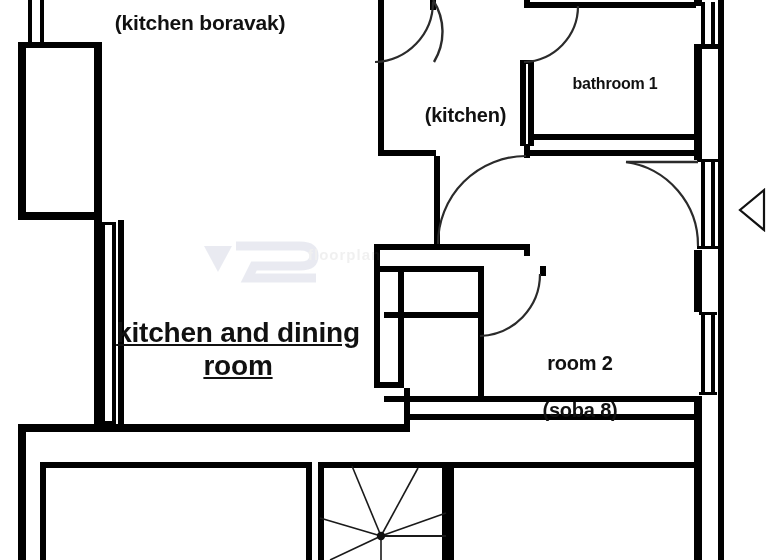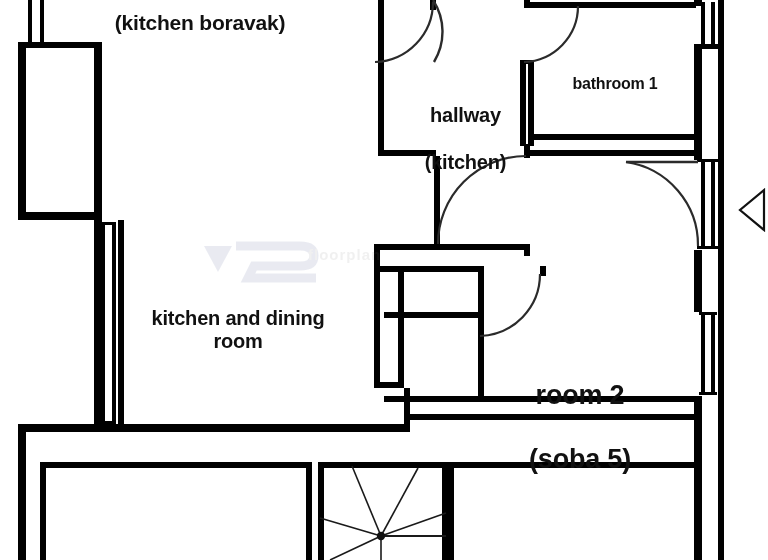--- a/index.html
+++ b/index.html
@@ -46,39 +46,40 @@
   #label-living {
     left: 40px;
     top: -14px;
     width: 320px;
     font-size: 21px;
   }
   #label-kitchen {
     left: 108px;
     top: 283px;
     width: 260px;
-    font-size: 20px;
+    font-size: 28px;
+    text-decoration: underline;
   }
   #label-hallway {
     left: 378px;
     top: 80px;
     width: 175px;
     font-size: 20px;
   }
   #label-bath1 {
     left: 524px;
     top: 56px;
     width: 182px;
     font-size: 16px;
   }
   #label-room2 {
     left: 490px;
-    top: 348px;
+    top: 328px;
     width: 180px;
-    font-size: 27px;
+    font-size: 20px;
   }
   .watermark {
     position: absolute;
     left: 196px;
     top: 238px;
     width: 270px;
     height: 56px;
     opacity: 0.10;
     pointer-events: none;
   }
@@ -273,26 +274,25 @@
   <div class="room-label" id="label-living">
     <span class="label-loc">(kitchen boravak)</span>
   </div>
 
   <div class="room-label" id="label-kitchen">
     <span class="label-en">kitchen and dining
 room</span>
   </div>
 
   <div class="room-label" id="label-hallway">
-    <span class="label-en">hallway</span>
     <span class="label-loc">(kitchen)</span>
   </div>
 
   <div class="room-label" id="label-bath1">
     <span class="label-en">bathroom 1</span>
   </div>
 
   <div class="room-label" id="label-room2">
     <span class="label-en">room 2</span>
-    <span class="label-loc">(soba 5)</span>
+    <span class="label-loc">(soba 8)</span>
   </div>
 
 </div>
 
 </body></html>

